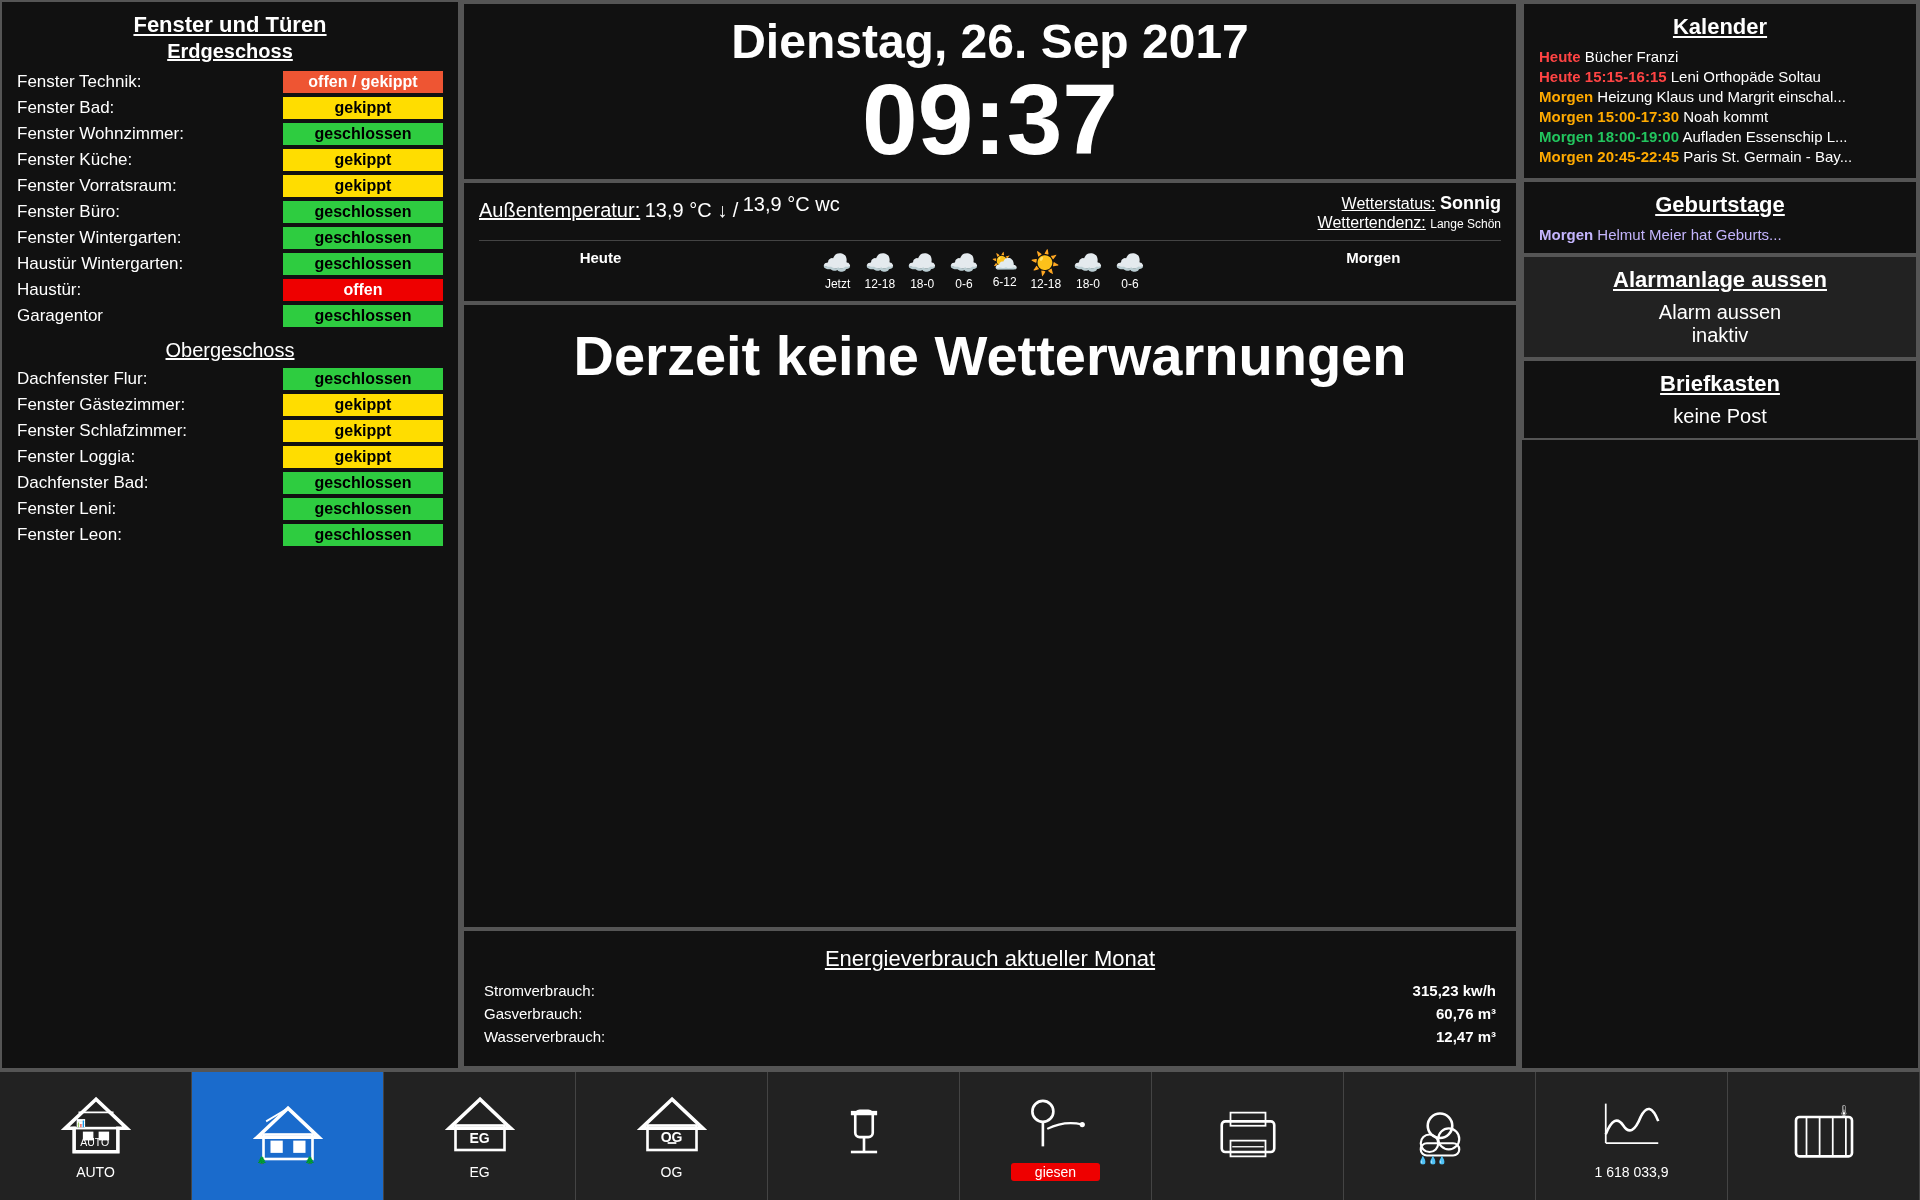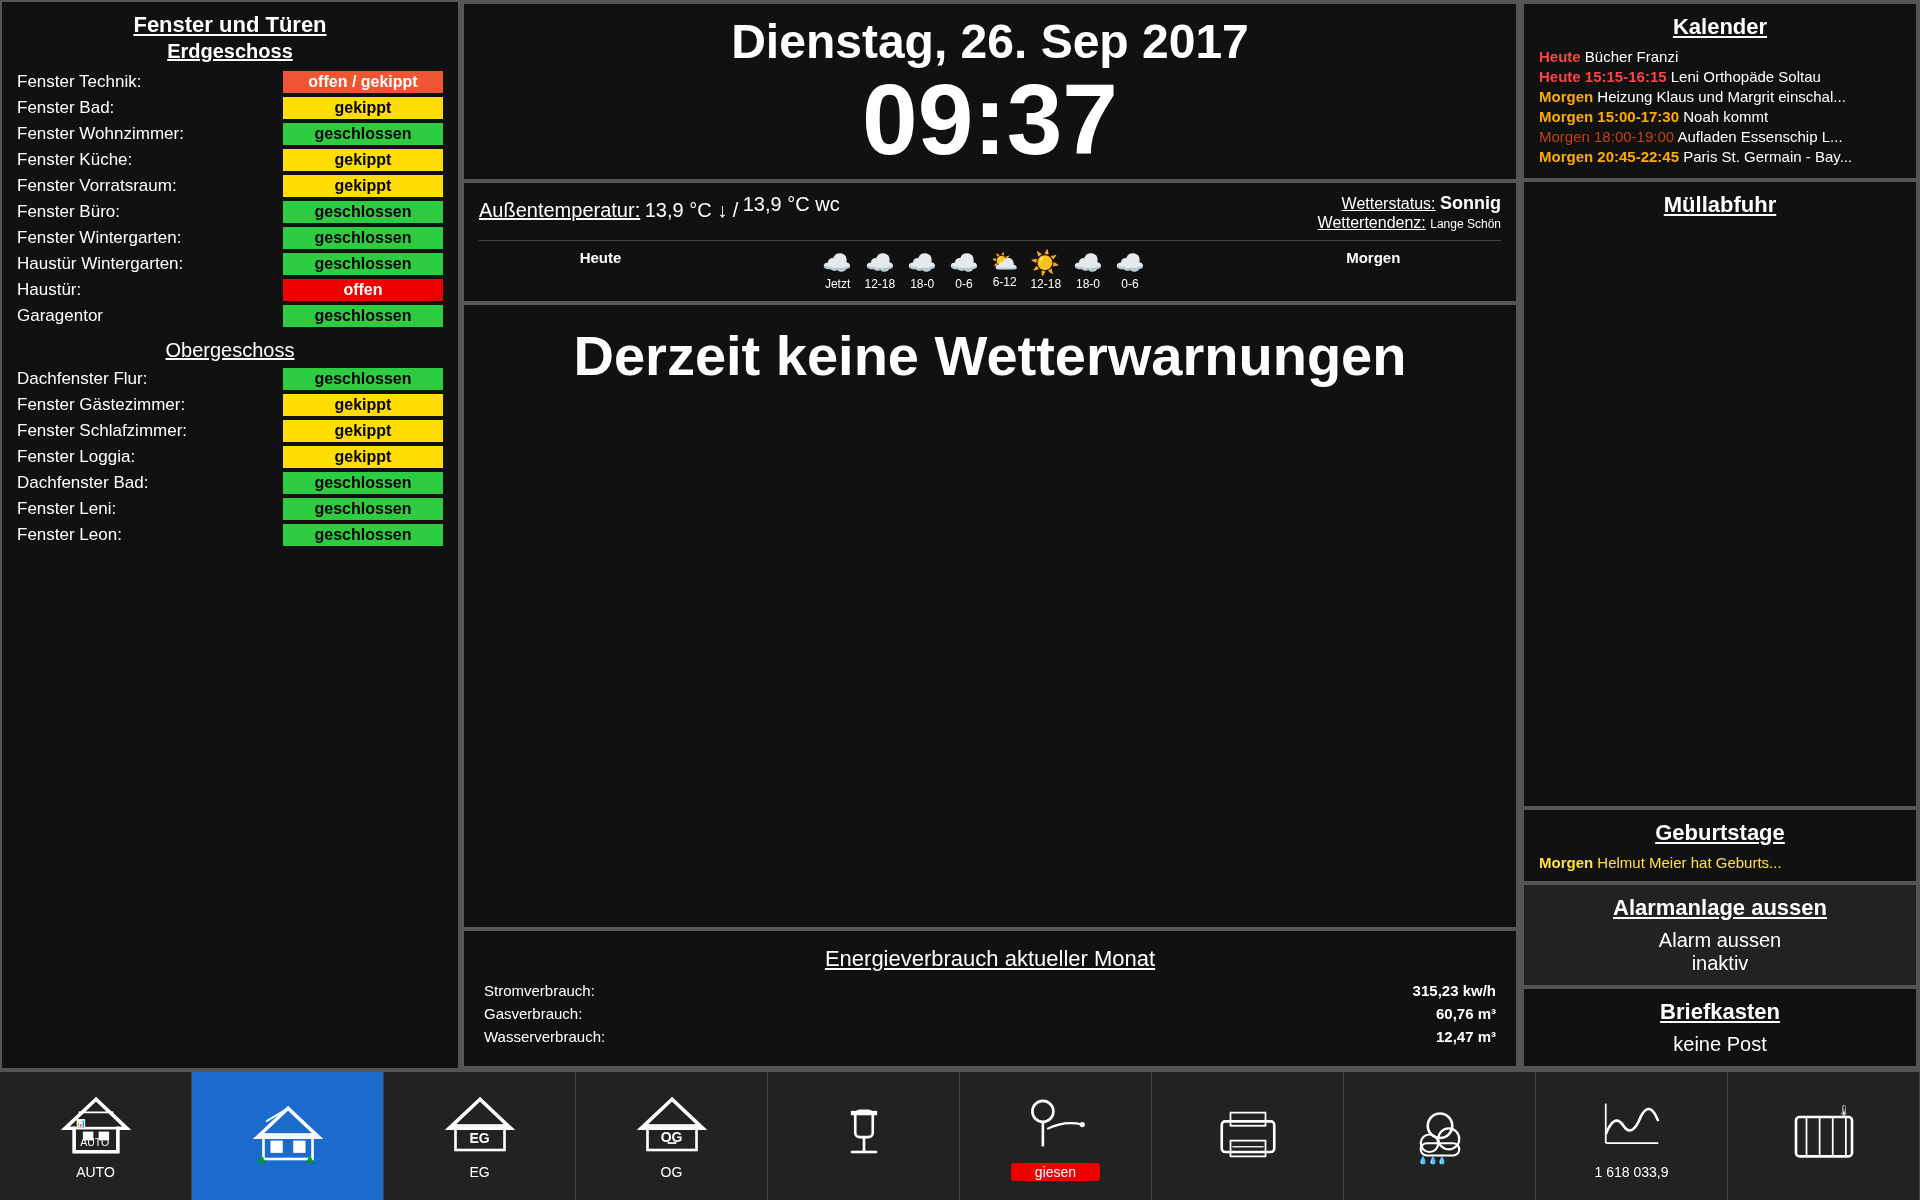--- a/index.html
+++ b/index.html
@@ -234,21 +234,21 @@
     }
 
     .muell-section {
       flex: 1;
     }
 
     .geburtstage-section {}
 
     .geburtstage-item {
       font-size: 15px;
-      color: #fde047;
+      color: #c4b5fd;
     }
 
     .alarm-section {
       background: #222;
     }
 
     .alarm-section h2 {
       color: #fff;
     }
 
@@ -452,28 +452,25 @@
   </div>
 
   <div class="right-panel">
     <div class="right-section">
       <h2>Kalender</h2>
       <div id="kalender-items">
           <div class="calendar-item"><span style="color:#ff4444; font-weight:bold;">Heute</span><span> Bücher Franzi</span></div>
           <div class="calendar-item"><span style="color:#ff4444; font-weight:bold;">Heute 15:15-16:15</span><span> Leni Orthopäde Soltau</span></div>
           <div class="calendar-item"><span style="color:#ffaa00; font-weight:bold;">Morgen</span><span> Heizung Klaus und Margrit einschal...</span></div>
           <div class="calendar-item"><span style="color:#ffaa00; font-weight:bold;">Morgen 15:00-17:30</span><span> Noah kommt</span></div>
-          <div class="calendar-item"><span style="color:#c2410c; font-weight:normal;">Morgen 18:00-19:00</span><span> Aufladen Essenschip L...</span></div>
+          <div class="calendar-item"><span style="color:#22c55e; font-weight:bold;">Morgen 18:00-19:00</span><span> Aufladen Essenschip L...</span></div>
           <div class="calendar-item"><span style="color:#ffaa00; font-weight:bold;">Morgen 20:45-22:45</span><span> Paris St. Germain - Bay...</span></div>
         </div>
     </div>
 
-    <div class="right-section muell-section">
-      <h2>Müllabfuhr</h2>
-    </div>
 
     <div class="right-section geburtstage-section">
       <h2>Geburtstage</h2>
       <div id="geburtstage-items">
           <div class="geburtstage-item"><span style="font-weight:bold;">Morgen</span><span> Helmut Meier hat Geburts...</span></div>
         </div>
     </div>
 
     <div class="right-section alarm-section">
       <h2>Alarmanlage aussen</h2>

